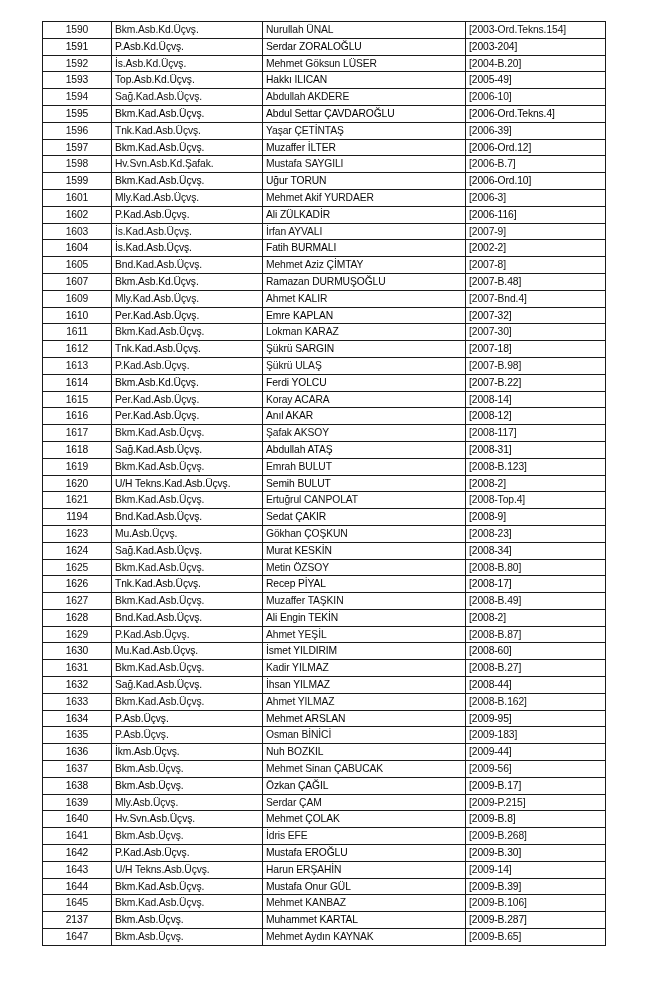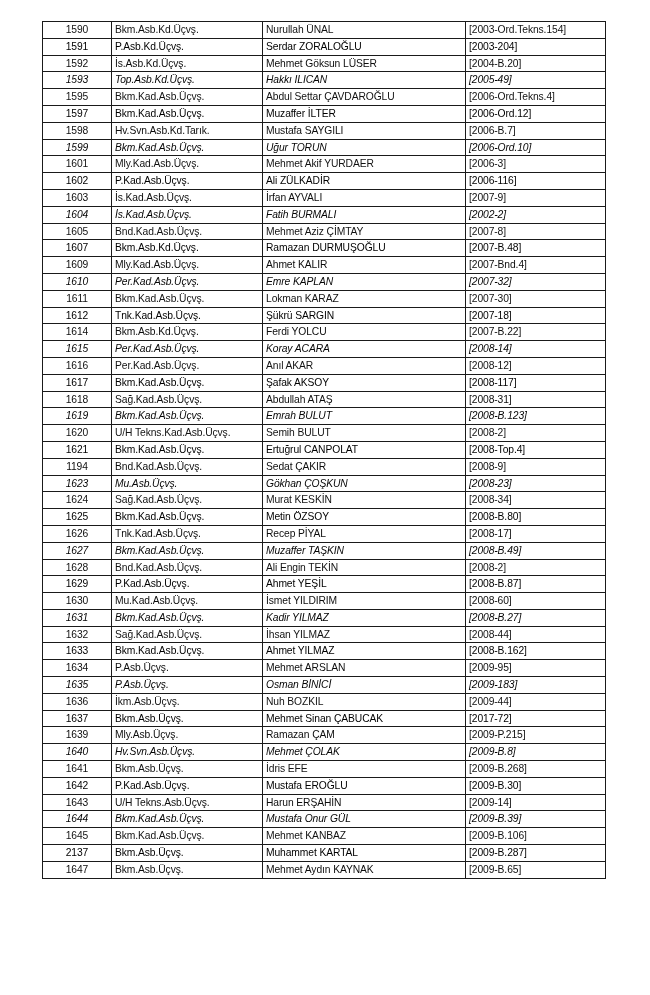--- a/index.html
+++ b/index.html
@@ -61,21 +61,21 @@
   td.cell-rank,
   td.cell-name,
   td.cell-ref {
     text-align: left;
   }
 
   
   #roster-table tr:nth-child(4n+1) td { color: #121212; }
   #roster-table tr:nth-child(4n+2) td { color: #000000; }
   #roster-table tr:nth-child(4n+3) td { color: #0d0d0d; }
-  #roster-table tr:nth-child(4n)   td { color: #050505; font-style: italic; }
+  #roster-table tr:nth-child(4n)   td { color: #050505; }
 
   
   #roster-table {
     border: 1px solid #000000;
   }
 </style>
 </head>
 <body>
 
 <div id="page">
@@ -105,34 +105,46 @@
           <td class="cell-name">Mehmet Göksun LÜSER</td>
           <td class="cell-ref">[2004-B.20]</td>
         </tr>
         <tr>
           <td class="cell-no">1593</td>
           <td class="cell-rank">Top.Asb.Kd.Üçvş.</td>
           <td class="cell-name">Hakkı ILICAN</td>
           <td class="cell-ref">[2005-49]</td>
         </tr>
         <tr>
+          <td class="cell-no">1594</td>
+          <td class="cell-rank">Sağ.Kad.Asb.Üçvş.</td>
+          <td class="cell-name">Abdullah AKDERE</td>
+          <td class="cell-ref">[2006-10]</td>
+        </tr>
+        <tr>
           <td class="cell-no">1595</td>
           <td class="cell-rank">Bkm.Kad.Asb.Üçvş.</td>
           <td class="cell-name">Abdul Settar ÇAVDAROĞLU</td>
           <td class="cell-ref">[2006-Ord.Tekns.4]</td>
         </tr>
         <tr>
+          <td class="cell-no">1596</td>
+          <td class="cell-rank">Tnk.Kad.Asb.Üçvş.</td>
+          <td class="cell-name">Yaşar ÇETİNTAŞ</td>
+          <td class="cell-ref">[2006-39]</td>
+        </tr>
+        <tr>
           <td class="cell-no">1597</td>
           <td class="cell-rank">Bkm.Kad.Asb.Üçvş.</td>
           <td class="cell-name">Muzaffer İLTER</td>
           <td class="cell-ref">[2006-Ord.12]</td>
         </tr>
         <tr>
           <td class="cell-no">1598</td>
-          <td class="cell-rank">Hv.Svn.Asb.Kd.Tarık.</td>
+          <td class="cell-rank">Hv.Svn.Asb.Kd.Şafak.</td>
           <td class="cell-name">Mustafa SAYGILI</td>
           <td class="cell-ref">[2006-B.7]</td>
         </tr>
         <tr>
           <td class="cell-no">1599</td>
           <td class="cell-rank">Bkm.Kad.Asb.Üçvş.</td>
           <td class="cell-name">Uğur TORUN</td>
           <td class="cell-ref">[2006-Ord.10]</td>
         </tr>
         <tr>
@@ -189,20 +201,26 @@
           <td class="cell-name">Lokman KARAZ</td>
           <td class="cell-ref">[2007-30]</td>
         </tr>
         <tr>
           <td class="cell-no">1612</td>
           <td class="cell-rank">Tnk.Kad.Asb.Üçvş.</td>
           <td class="cell-name">Şükrü SARGIN</td>
           <td class="cell-ref">[2007-18]</td>
         </tr>
         <tr>
+          <td class="cell-no">1613</td>
+          <td class="cell-rank">P.Kad.Asb.Üçvş.</td>
+          <td class="cell-name">Şükrü ULAŞ</td>
+          <td class="cell-ref">[2007-B.98]</td>
+        </tr>
+        <tr>
           <td class="cell-no">1614</td>
           <td class="cell-rank">Bkm.Asb.Kd.Üçvş.</td>
           <td class="cell-name">Ferdi YOLCU</td>
           <td class="cell-ref">[2007-B.22]</td>
         </tr>
         <tr>
           <td class="cell-no">1615</td>
           <td class="cell-rank">Per.Kad.Asb.Üçvş.</td>
           <td class="cell-name">Koray ACARA</td>
           <td class="cell-ref">[2008-14]</td>
@@ -330,26 +348,32 @@
         <tr>
           <td class="cell-no">1636</td>
           <td class="cell-rank">İkm.Asb.Üçvş.</td>
           <td class="cell-name">Nuh BOZKIL</td>
           <td class="cell-ref">[2009-44]</td>
         </tr>
         <tr>
           <td class="cell-no">1637</td>
           <td class="cell-rank">Bkm.Asb.Üçvş.</td>
           <td class="cell-name">Mehmet Sinan ÇABUCAK</td>
-          <td class="cell-ref">[2017-72]</td>
+          <td class="cell-ref">[2009-56]</td>
+        </tr>
+        <tr>
+          <td class="cell-no">1638</td>
+          <td class="cell-rank">Bkm.Asb.Üçvş.</td>
+          <td class="cell-name">Özkan ÇAĞIL</td>
+          <td class="cell-ref">[2009-B.17]</td>
         </tr>
         <tr>
           <td class="cell-no">1639</td>
           <td class="cell-rank">Mly.Asb.Üçvş.</td>
-          <td class="cell-name">Ramazan ÇAM</td>
+          <td class="cell-name">Serdar ÇAM</td>
           <td class="cell-ref">[2009-P.215]</td>
         </tr>
         <tr>
           <td class="cell-no">1640</td>
           <td class="cell-rank">Hv.Svn.Asb.Üçvş.</td>
           <td class="cell-name">Mehmet ÇOLAK</td>
           <td class="cell-ref">[2009-B.8]</td>
         </tr>
         <tr>
           <td class="cell-no">1641</td>

